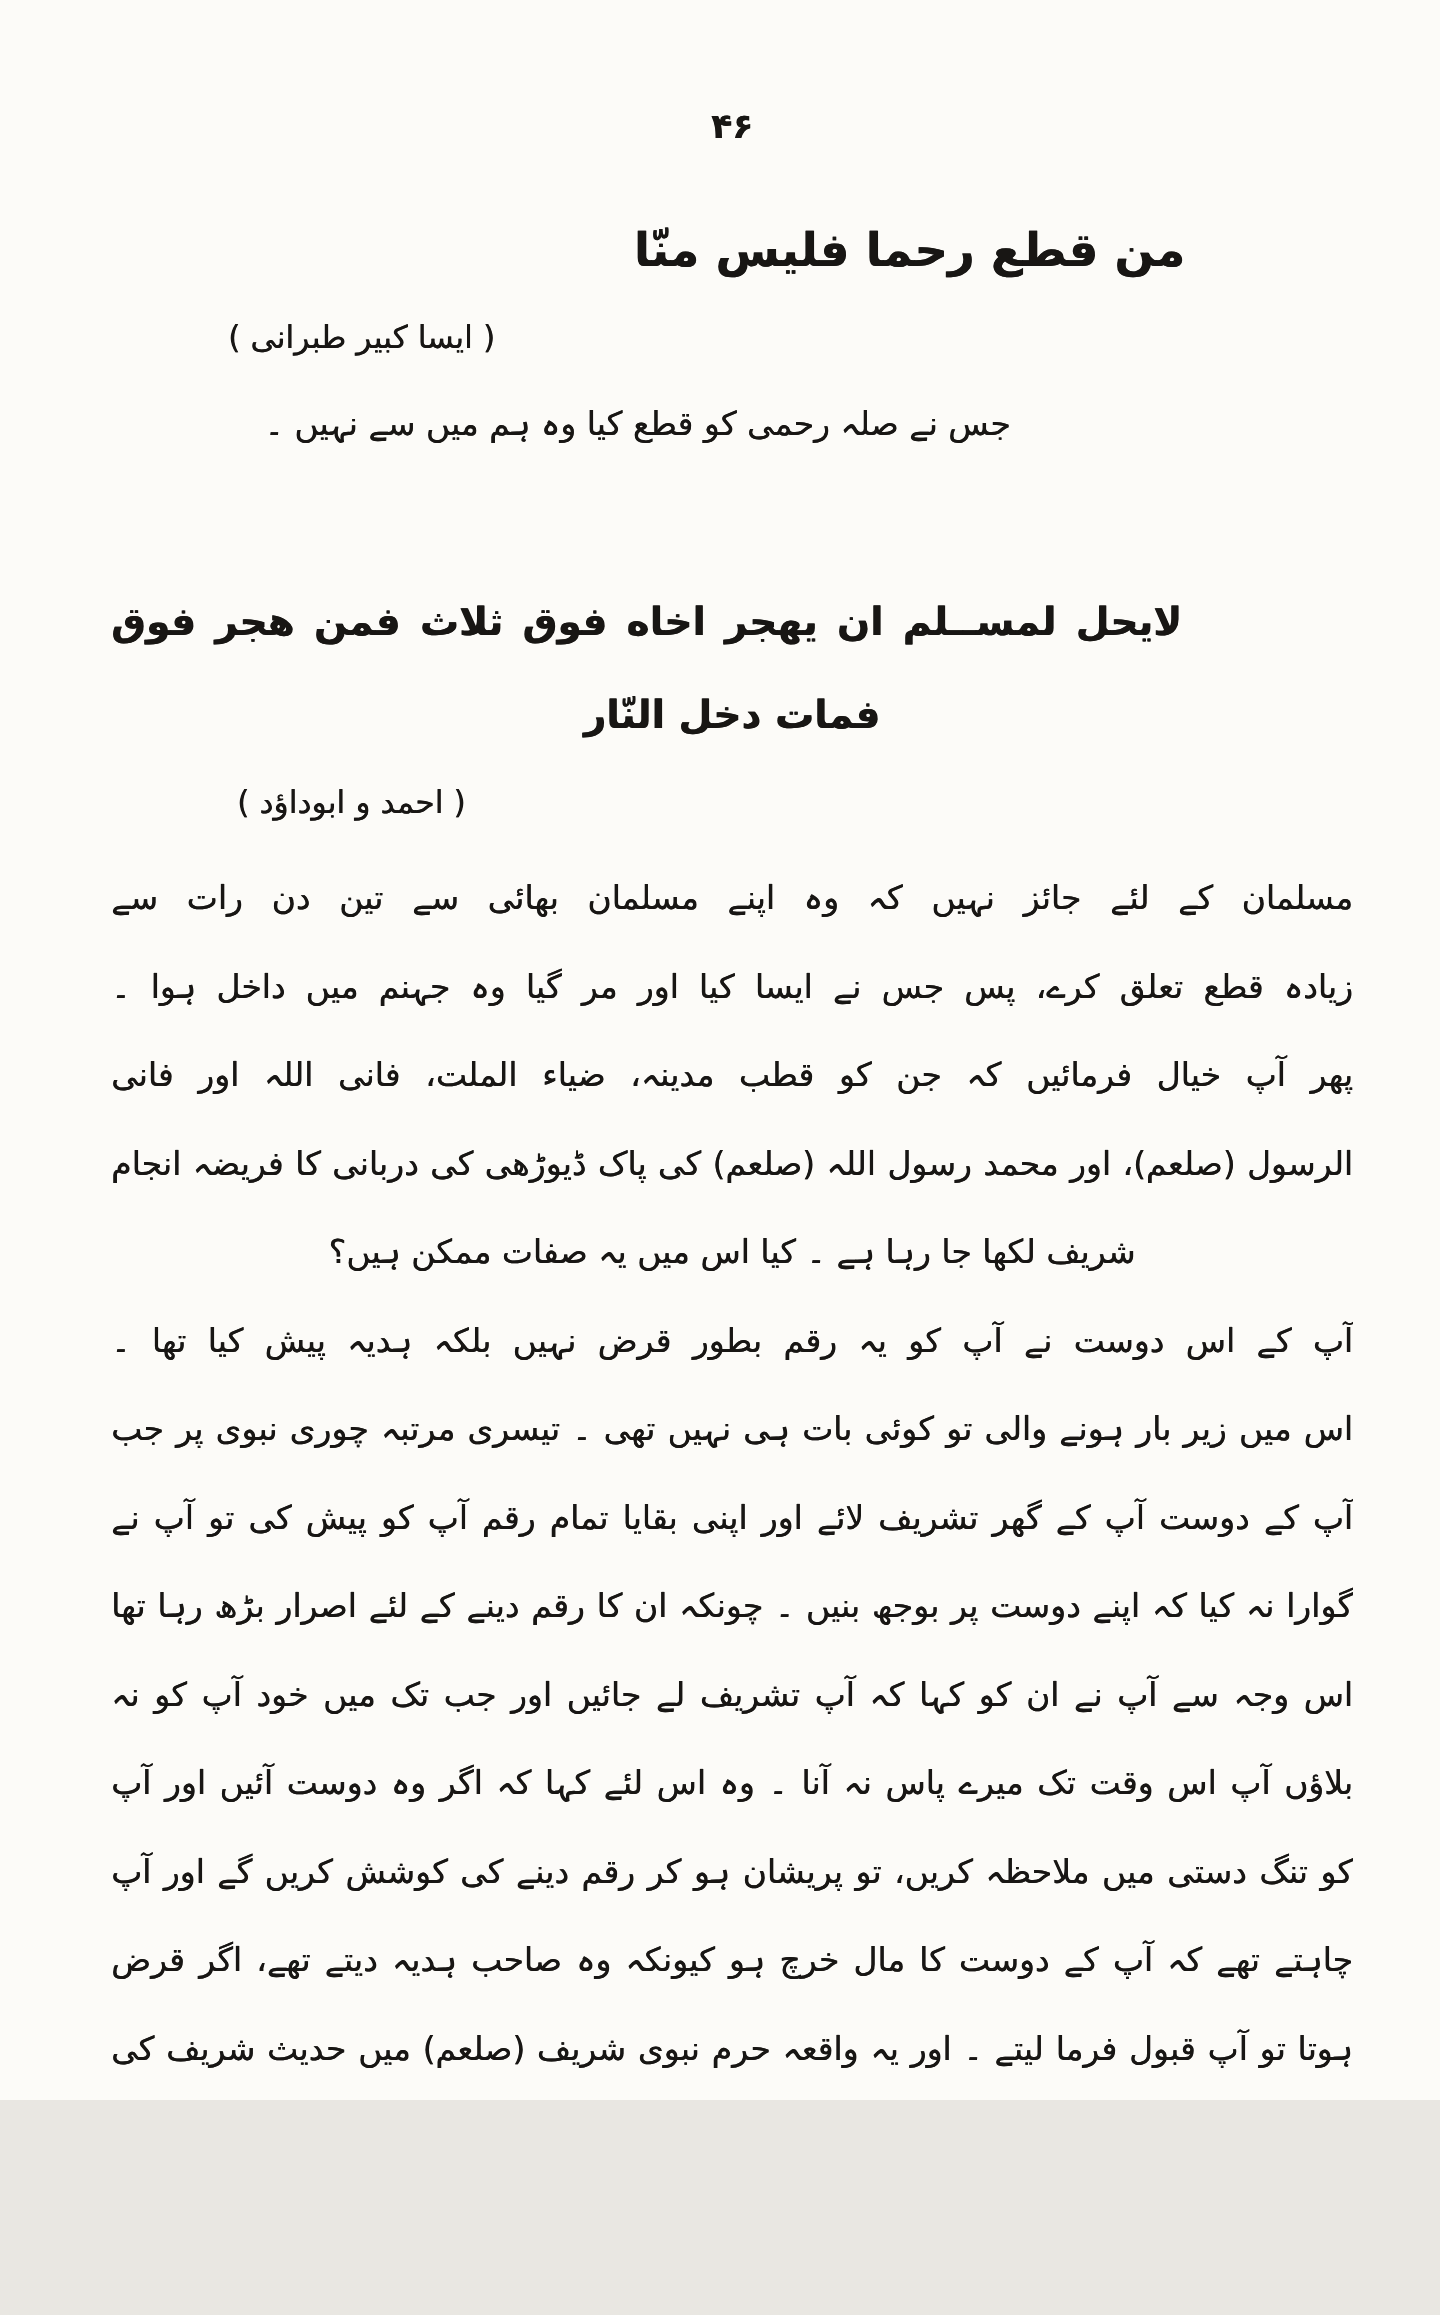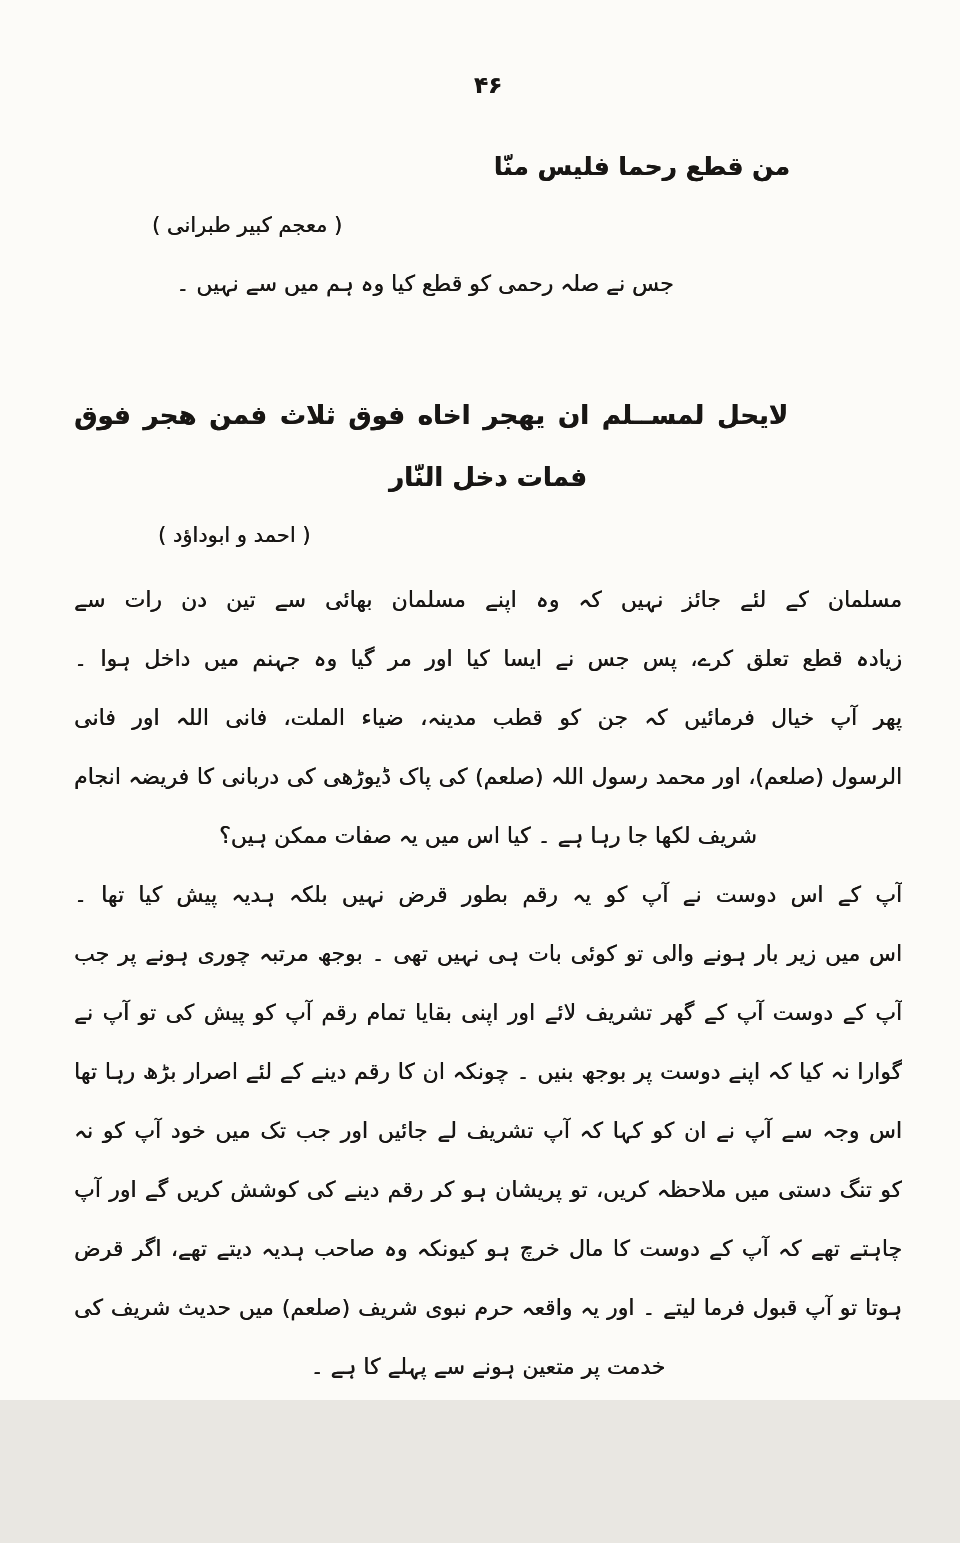--- a/index.html
+++ b/index.html
@@ -34,21 +34,21 @@
     font-weight: bold;
     letter-spacing: 3px;
     text-shadow: 0.4px 0 currentColor;
   }
 
   
   .q1 {
     margin-top: 28px;
     height: 62px;
     line-height: 62px;
-    font-size: 25px;
+    font-size: 31px;
     font-weight: bold;
     text-align: right;
     padding-left: 0;
     padding-right: 112px;
   }
 
   
   .attr {
     height: 54px;
     line-height: 54px;
@@ -86,37 +86,38 @@
   .body-start { margin-top: 8px; }
 </style>
 </head>
 <body>
 
 <div class="page">
 
   <div class="pageno">۴۶</div>
 
   <div class="line q1">من قطع رحما فلیس منّا</div>
-  <div class="line attr attr1">( معجم کبیر طبرانی )</div>
+  <div class="line attr attr1">( ایسا کبیر طبرانی )</div>
   <div class="line tr1">جس نے صلہ رحمی کو قطع کیا وہ ہم میں سے نہیں ۔</div>
 
   <div class="line q2 q2a fill">لایحل لمســلم ان یهجر اخاه فوق ثلاث فمن هجر فوق ثلاث</div>
   <div class="line q2 end">فمات دخل النّار</div>
   <div class="line attr attr2">( احمد و ابوداؤد )</div>
 
   <div class="line fill body-start">مسلمان کے لئے جائز نہیں کہ وہ اپنے مسلمان بھائی سے تین دن رات سے</div>
   <div class="line fill">زیادہ قطع تعلق کرے، پس جس نے ایسا کیا اور مر گیا وہ جہنم میں داخل ہوا ۔</div>
 
   <div class="line fill">پھر آپ خیال فرمائیں کہ جن کو قطب مدینہ، ضیاء الملت، فانی اللہ اور فانی</div>
   <div class="line fill">الرسول (صلعم)، اور محمد رسول اللہ (صلعم) کی پاک ڈیوڑھی کی دربانی کا فریضہ انجام دینے</div>
   <div class="line end">شریف لکھا جا رہا ہے ۔ کیا اس میں یہ صفات ممکن ہیں؟</div>
 
   <div class="line fill">آپ کے اس دوست نے آپ کو یہ رقم بطور قرض نہیں بلکہ ہدیہ پیش کیا تھا ۔</div>
-  <div class="line fill">اس میں زیر بار ہونے والی تو کوئی بات ہی نہیں تھی ۔ بوجھ مرتبہ چوری ہونے پر جب</div>
+  <div class="line fill">اس میں زیر بار ہونے والی تو کوئی بات ہی نہیں تھی ۔ تیسری مرتبہ چوری نبوی پر جب</div>
   <div class="line fill">آپ کے دوست آپ کے گھر تشریف لائے اور اپنی بقایا تمام رقم آپ کو پیش کی تو آپ نے</div>
   <div class="line fill">گوارا نہ کیا کہ اپنے دوست پر بوجھ بنیں ۔ چونکہ ان کا رقم دینے کے لئے اصرار بڑھ رہا تھا</div>
   <div class="line fill">اس وجہ سے آپ نے ان کو کہا کہ آپ تشریف لے جائیں اور جب تک میں خود آپ کو نہ</div>
+  <div class="line fill">بلاؤں آپ اس وقت تک میرے پاس نہ آنا ۔ وہ اس لئے کہا کہ اگر وہ دوست آئیں اور آپ</div>
   <div class="line fill">کو تنگ دستی میں ملاحظہ کریں، تو پریشان ہو کر رقم دینے کی کوشش کریں گے اور آپ نہ</div>
   <div class="line fill">چاہتے تھے کہ آپ کے دوست کا مال خرچ ہو کیونکہ وہ صاحب ہدیہ دیتے تھے، اگر قرض</div>
   <div class="line fill">ہوتا تو آپ قبول فرما لیتے ۔ اور یہ واقعہ حرم نبوی شریف (صلعم) میں حدیث شریف کی</div>
   <div class="line end">خدمت پر متعین ہونے سے پہلے کا ہے ۔</div>
 
 </div>
 
 </body></html>

